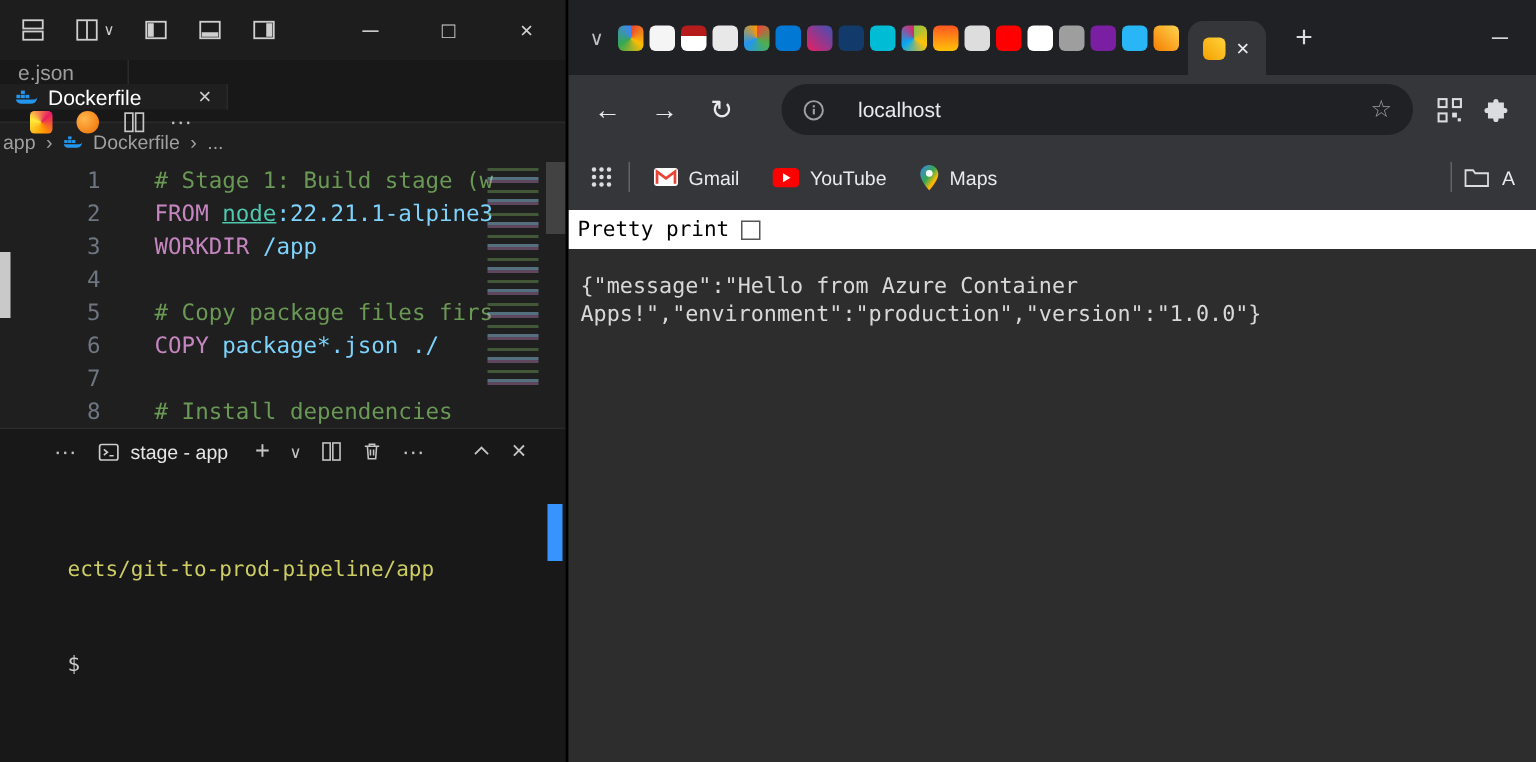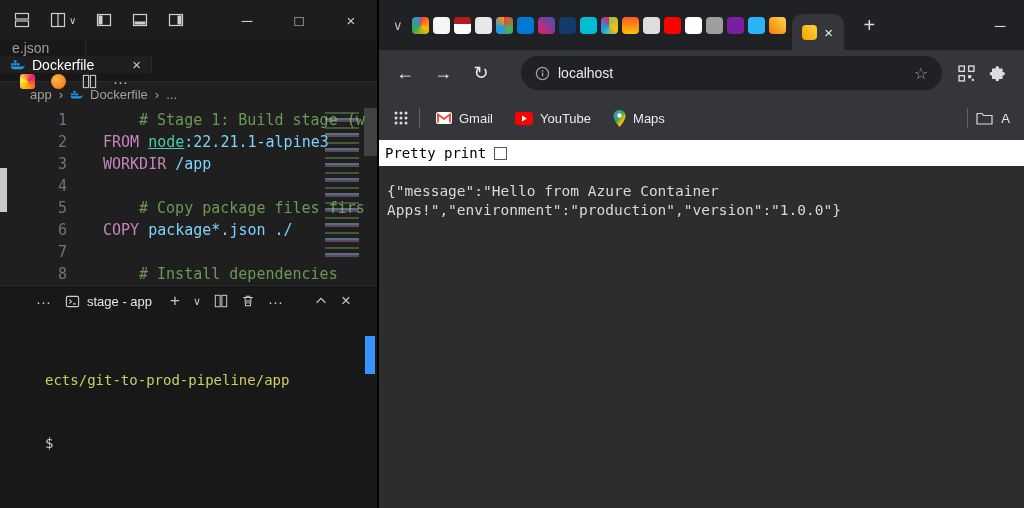--- a/index.html
+++ b/index.html
@@ -16,27 +16,27 @@
 
   .vs-tabbar { height:42px; background:#181818; display:flex; align-items:stretch; border-bottom:1px solid #2a2a2a;flex-direction:column; }
   .tab-partial { width:86px; display:flex; align-items:center; padding-left:12px; color:#9d9d9d; font-size:14px; border-right:1px solid #2a2a2a; background:#181818; }
   .tab-active { width:152px; display:flex; align-items:center; gap:7px; padding:0 10px; background:#1f1f1f; color:#ffffff; font-size:14px; border-right:1px solid #2a2a2a; }
   .tab-close { margin-left:auto; color:#cccccc; font-size:15px; }
   .tabbar-actions { display:flex; align-items:center; gap:16px; padding:0 14px; margin-left:6px; }
   .ext1 { width:15px; height:15px; border-radius:3px; background:conic-gradient(from 45deg,#e91e63,#ff9800,#ffeb3b,#e91e63); }
   .ext2 { width:15px; height:15px; border-radius:50%; background:radial-gradient(circle at 35% 35%,#ffb74d,#ef6c00); }
   .gray-ic { color:#c5c5c5; font-size:15px; }
 
-  .vs-breadcrumb { height:24px; display:flex; align-items:center; gap:7px; padding-left:30px; color:#a0a0a0; font-size:13px; background:#1f1f1f; }
+  .vs-breadcrumb { height:24px; display:flex; align-items:center; gap:7px; padding-left:2px; color:#a0a0a0; font-size:13px; background:#1f1f1f; }
 
   .vs-editor { position:relative; height:180px; background:#1f1f1f; font-family:"DejaVu Sans Mono",monospace; font-size:15px; padding-top:3px; }
   .eline { display:flex; height:22px; line-height:22px; white-space:pre; }
   .ln { width:67px; text-align:right; color:#6e7681; flex:none; }
   .code { margin-left:36px; }
-  .cmt { color:#6A9955;margin-left:36px; }
+  .cmt { color:#6A9955; }
   .kw { color:#C586C0; }
   .str { color:#7dd3fc; }
   .lnk { color:#4EC9B0; text-decoration:underline; }
   .minimap { position:absolute; right:18px; top:6px; width:34px; height:150px; opacity:.85;
     background:repeating-linear-gradient(180deg, rgba(106,153,85,.55) 0 2px, transparent 2px 6px, rgba(156,220,254,.5) 6px 8px, rgba(197,134,192,.45) 8px 10px, transparent 10px 15px); }
   .ed-scroll { position:absolute; right:0; top:2px; width:13px; height:48px; background:rgba(170,170,170,.25); }
   .left-strip { position:absolute; left:0; top:168px; width:7px; height:44px; background:#c9c9c9; }
 
   .vs-panel { position:absolute; left:0; top:285px; width:377px; bottom:0; background:#181818; border-top:1px solid #2b2b2b; }
   .panel-head { height:30px; display:flex; align-items:center; color:#cccccc; padding-left:36px; gap:14px; font-size:13px; }
@@ -55,21 +55,21 @@
   .fav { width:17px; height:17px; border-radius:4px; flex:none; }
   .active-tab { height:36px; min-width:52px; margin-left:6px; align-self:flex-end; background:#35363a; border-radius:10px 10px 0 0; display:flex; align-items:center; justify-content:center; gap:7px; padding:0 8px; }
   .active-tab .fav { width:15px; height:15px; }
   .atab-close { color:#e8eaed; font-size:15px; }
   .newtab-btn { margin-left:20px; font-size:20px; color:#dadce0; }
   .br-win-controls { margin-left:auto; display:flex; }
   .br-win-btn { width:48px; height:36px; display:flex; align-items:center; justify-content:center; color:#dadce0; font-size:15px; }
 
   .br-toolbar { height:46px; background:#35363a; display:flex; align-items:center; padding:0 10px; gap:6px; }
   .nav-btn { width:32px; height:32px; display:flex; align-items:center; justify-content:center; font-size:18px; color:#e8eaed; border-radius:50%; }
-  .omnibox { flex:1; height:34px; margin:0 10px 0 18px; background:#202124; border-radius:17px; display:flex; align-items:center; gap:8px; padding:0 14px; }
+  .omnibox { flex:1; height:34px; margin:0 10px 0 18px; background:#202124; border-radius:17px; display:flex; align-items:center; gap:22px; padding:0 14px; }
   .omni-url { color:#e8eaed; font-size:14px; }
   .omni-star { margin-left:auto; color:#9aa0a6; font-size:16px; }
   .tb-right { display:flex; align-items:center; gap:14px; padding-right:8px; }
 
   .br-bookmarks { height:44px; background:#35363a; display:flex; align-items:center; gap:10px; padding:0 14px; }
   .bm-divider { width:1px; height:20px; background:#5f6368; }
   .bm-item { display:flex; align-items:center; gap:7px; color:#e8eaed; font-size:13px; padding:0 6px; }
   .bm-right { margin-left:auto; display:flex; align-items:center; gap:8px; color:#e8eaed; font-size:13px; }
 
   .br-page { position:absolute; left:0; top:140px; right:0; bottom:0; background:#2d2d2d; }

